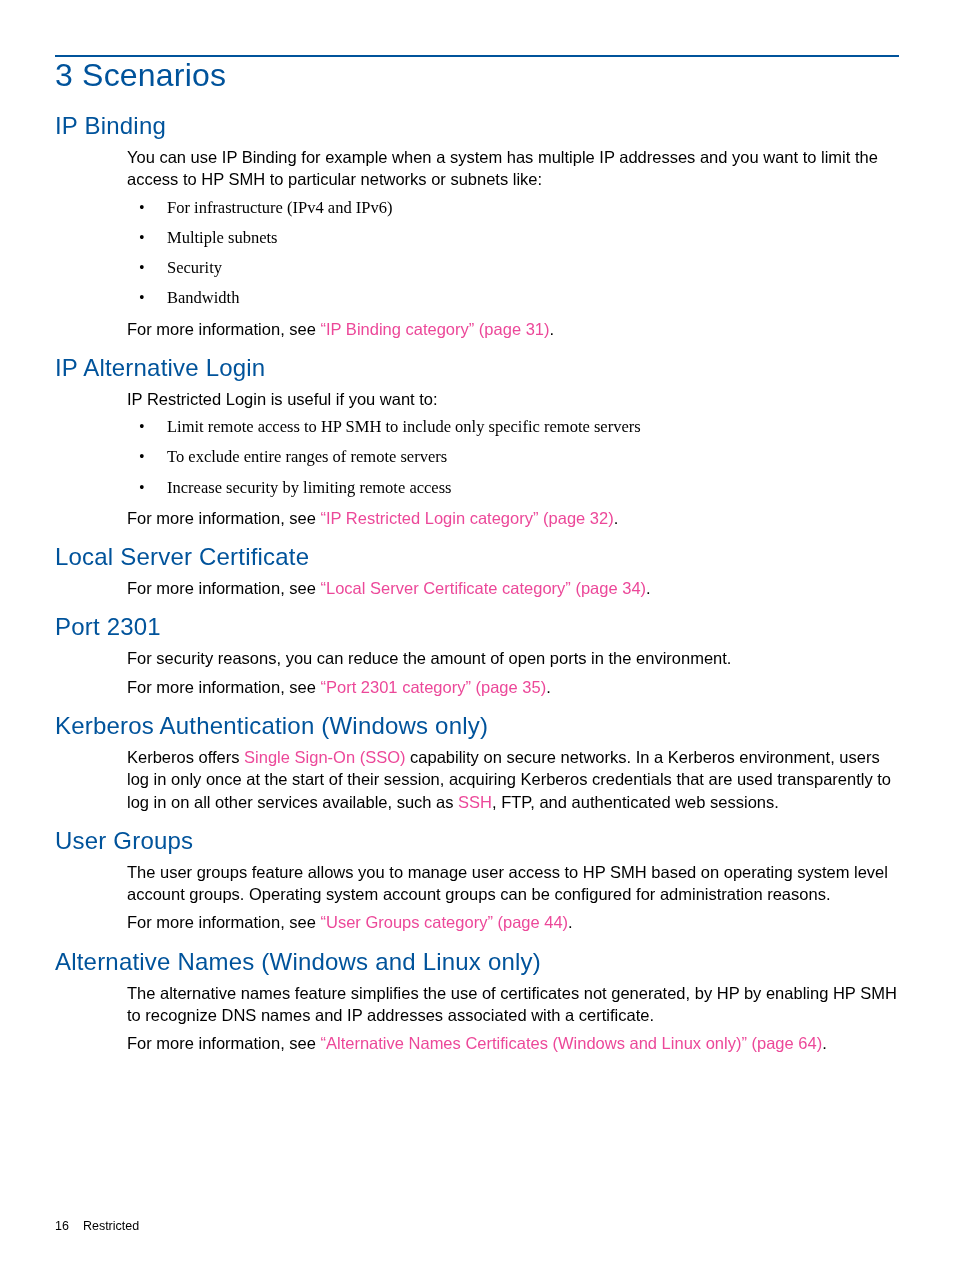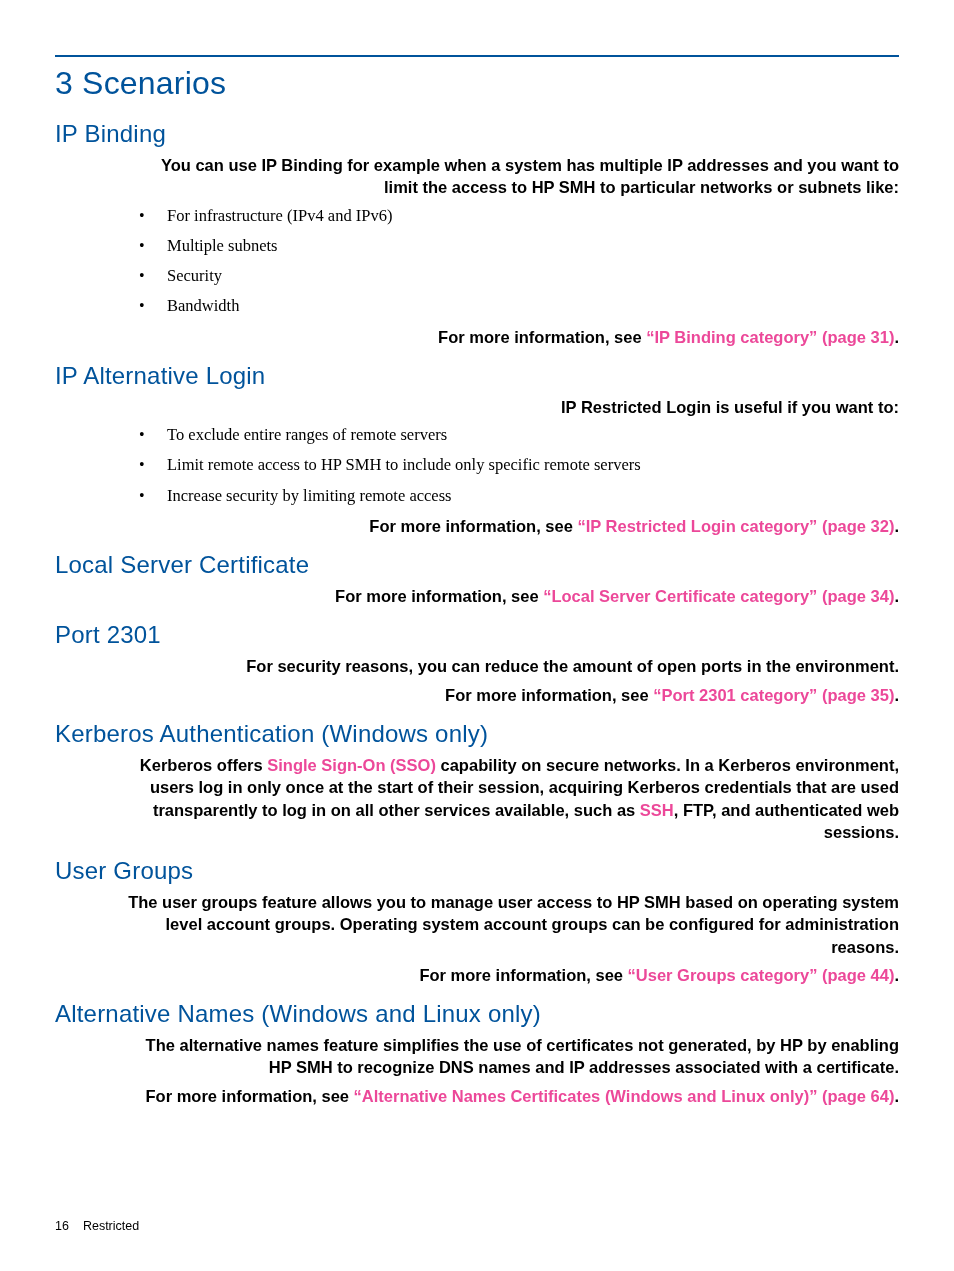--- a/index.html
+++ b/index.html
@@ -10,42 +10,40 @@
     font-family: "Futura", "Century Gothic", "Trebuchet MS", Arial, sans-serif;
     color: #000;
     position: relative;
     padding: 55px 55px 40px 55px;
   }
   .chapter-title {
     font-size: 32px;
     font-weight: 400;
     color: #00539b;
     border-top: 2px solid #00539b;
-    padding-top: 8px;
     margin-bottom: 18px;
     letter-spacing: 0.2px;
   }
   .section-title {
     font-size: 24px;
     font-weight: 400;
     color: #00539b;
     margin-top: 14px;
     margin-bottom: 6px;
     letter-spacing: 0.2px;
   }
   .body-block {
     margin-left: 72px;
   }
   .body-p {
     font-size: 16.5px;
     line-height: 1.35;
     color: #000;
     margin-bottom: 6px;
-    font-weight: 700;
-    text-align: right;
+    font-weight: 400;
   }
   ul.bullets {
     list-style: none;
     margin: 6px 0 8px 0;
     padding: 0;
     font-family: Liberation Serif, serif;
   }
   ul.bullets li {
     position: relative;
     padding-left: 40px;
@@ -90,22 +88,22 @@
   </ul>
   <p class="body-p">
     <span>For more information, see </span><span class="link">“IP Binding category” (page 31)</span><span>.</span>
   </p>
 </div>
 
 <h2 class="section-title">IP Alternative Login</h2>
 <div class="body-block">
   <p class="body-p">IP Restricted Login is useful if you want to:</p>
   <ul class="bullets">
+    <li>Limit remote access to HP SMH to include only specific remote servers</li>
     <li>To exclude entire ranges of remote servers</li>
-    <li>Limit remote access to HP SMH to include only specific remote servers</li>
     <li>Increase security by limiting remote access</li>
   </ul>
   <p class="body-p">
     <span>For more information, see </span><span class="link">“IP Restricted Login category” (page 32)</span><span>.</span>
   </p>
 </div>
 
 <h2 class="section-title">Local Server Certificate</h2>
 <div class="body-block">
   <p class="body-p">

